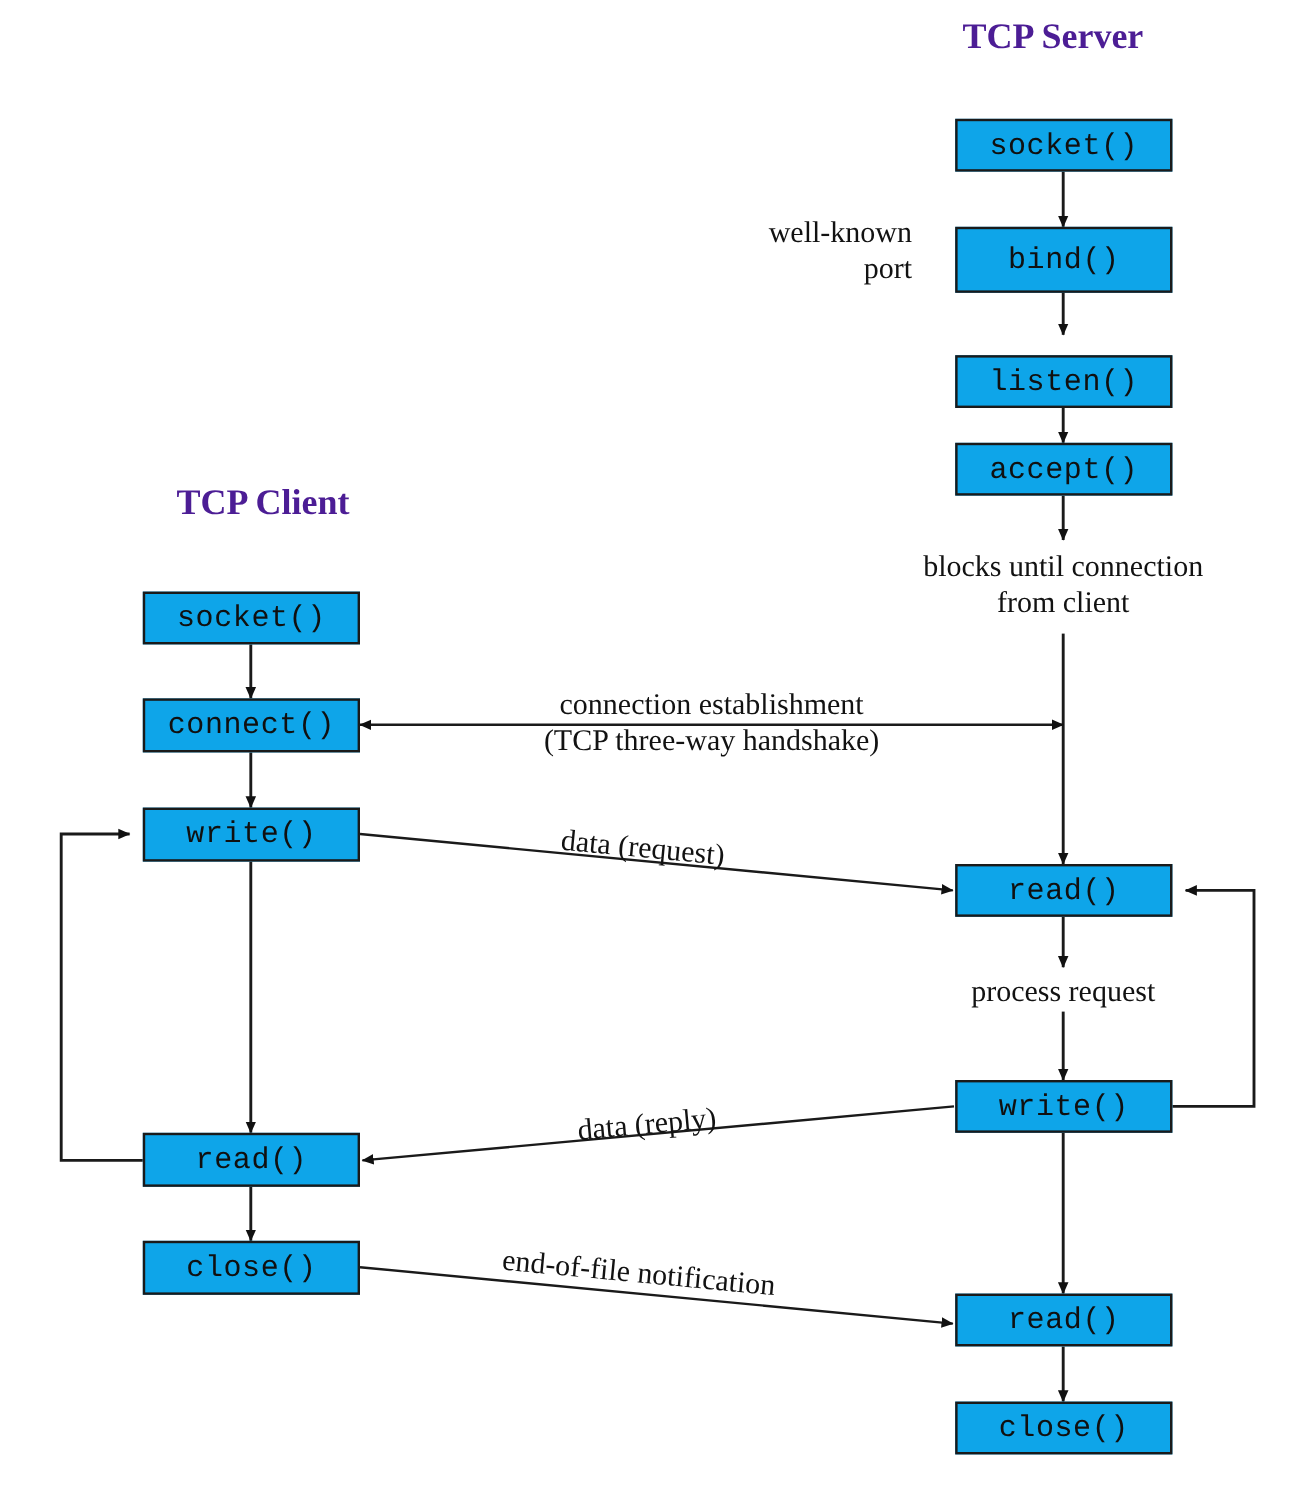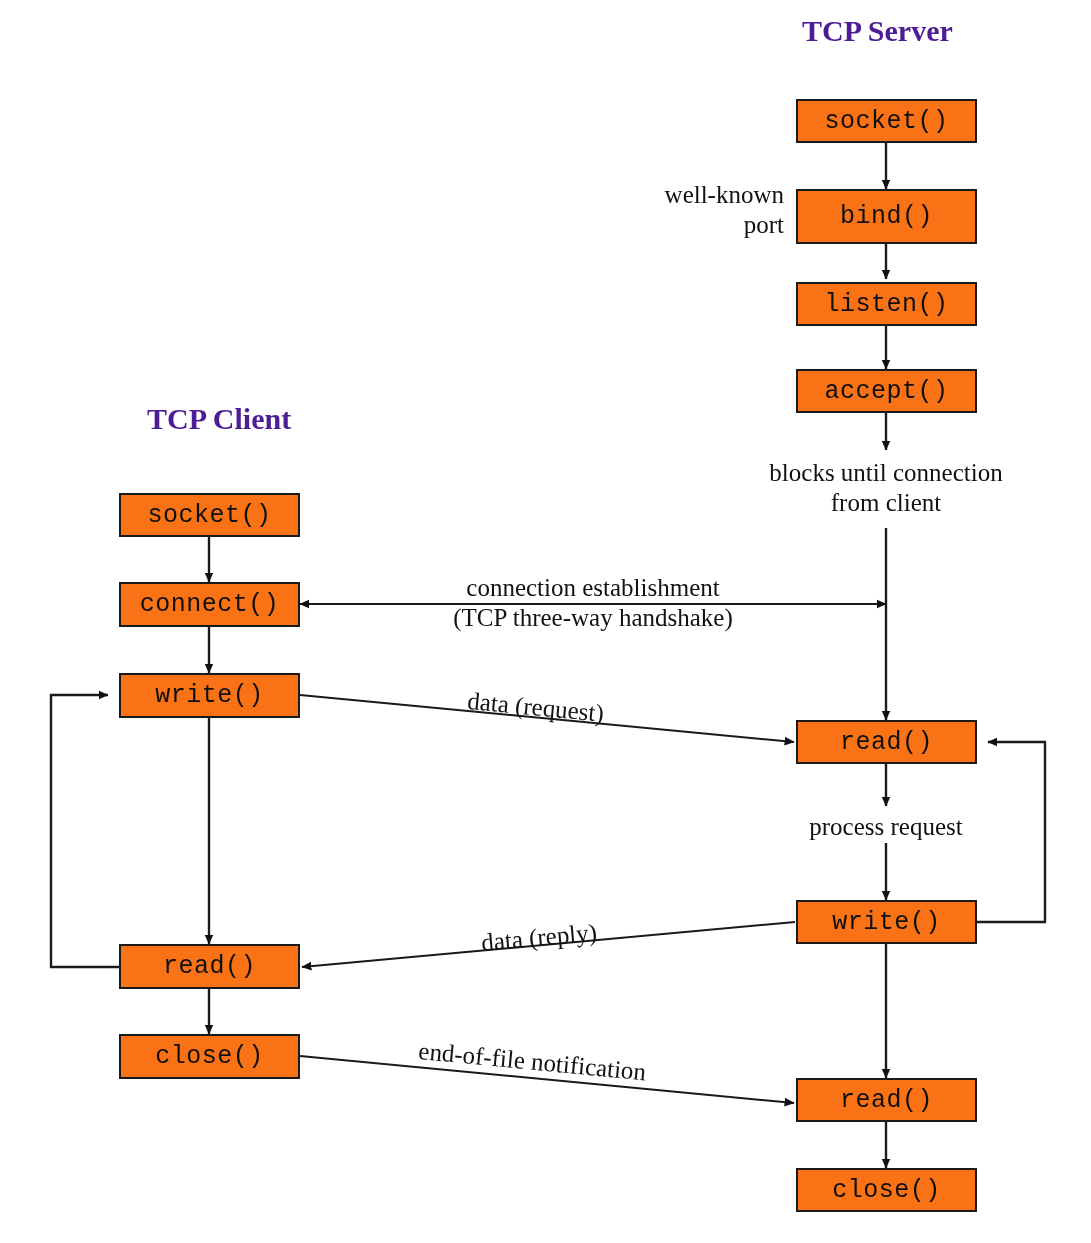--- a/index.html
+++ b/index.html
@@ -20,21 +20,21 @@
     left: 0;
     top: 0;
     width: 1091px;
     height: 1243px;
     pointer-events: none;
   }
   .box {
     position: absolute;
     box-sizing: border-box;
     border: 2px solid #1a1a1a;
-    background: #f97316;
+    background: #0ea5e9;
     font-family: "Liberation Mono", "DejaVu Sans Mono", monospace;
     font-size: 25px;
     letter-spacing: 0.5px;
     color: #101010;
     display: flex;
     align-items: center;
     justify-content: center;
     line-height: 1;
   }
   .title {
@@ -106,34 +106,34 @@
 
       <line x1="300" y1="1056" x2="794" y2="1103" stroke-width="2" marker-end="url(#ah)"></line>
     </g>
   </svg>
 
   <div class="title" style="left:802px; top:14px;">TCP Server</div>
   <div class="title" style="left:125px; top:402px;margin-left:22px;">TCP Client</div>
 
   <div class="box" style="left:796px; top:99px;  width:181px; height:44px;">socket()</div>
   <div class="box" style="left:796px; top:189px; width:181px; height:55px;">bind()</div>
-  <div class="box" style="left:796px; top:282px; width:181px; height:44px;">listen()</div>
+  <div class="box" style="left:796px; top:296px; width:181px; height:44px;">listen()</div>
   <div class="box" style="left:796px; top:369px; width:181px; height:44px;">accept()</div>
   <div class="box" style="left:796px; top:720px; width:181px; height:44px;">read()</div>
   <div class="box" style="left:796px; top:900px; width:181px; height:44px;">write()</div>
   <div class="box" style="left:796px; top:1078px; width:181px; height:44px;">read()</div>
   <div class="box" style="left:796px; top:1168px; width:181px; height:44px;">close()</div>
 
   <div class="box" style="left:119px; top:493px;  width:181px; height:44px;">socket()</div>
   <div class="box" style="left:119px; top:582px;  width:181px; height:45px;">connect()</div>
   <div class="box" style="left:119px; top:673px;  width:181px; height:45px;">write()</div>
   <div class="box" style="left:119px; top:944px;  width:181px; height:45px;">read()</div>
   <div class="box" style="left:119px; top:1034px; width:181px; height:45px;">close()</div>
 
-  <div class="note right" style="left:584px; top:180px; width:200px;">
+  <div class="note right" style="left:560px; top:180px; width:200px;">
     <div>well-known</div>
     <div>port</div>
   </div>
 
   <div class="note center" style="left:736px; top:812px; width:300px;">process request</div>
 
   <div class="note center" style="left:706px; top:458px; width:360px;">
     <div>blocks until connection</div>
     <div>from client</div>
   </div>

